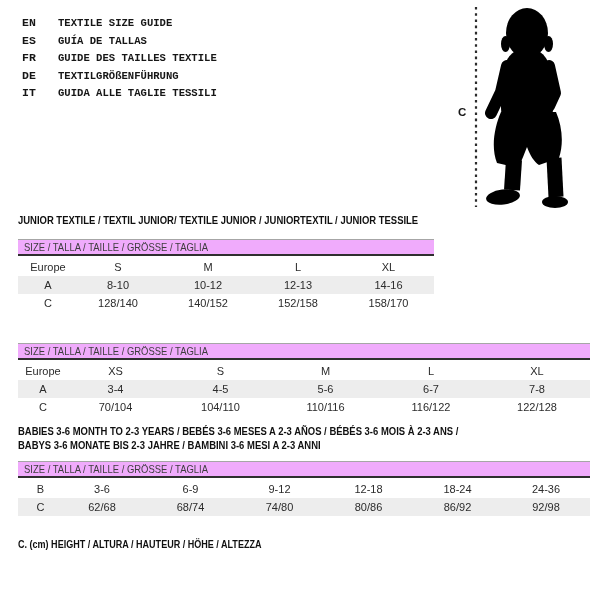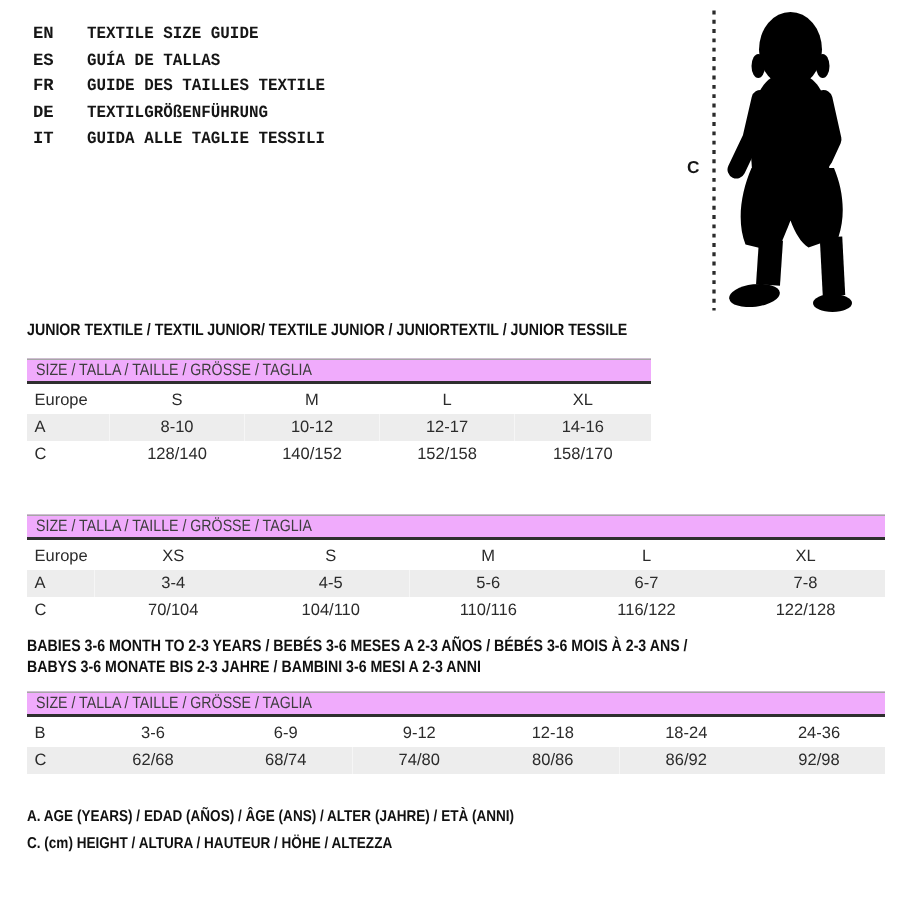--- a/index.html
+++ b/index.html
@@ -27,21 +27,21 @@
   .size-strip{
     position:absolute;left:0;box-sizing:border-box;height:17px;line-height:15px;
     background:#f0abfc;border-top:1px solid #a6a6a6;border-bottom:2px solid #2f2f2f;
     font-size:11px;color:#3d3d3d;padding-left:6px;white-space:nowrap;overflow:hidden;
   }
   table.size{border-collapse:collapse;table-layout:fixed;position:absolute;left:0;}
   table.size td,table.size th{
     font-size:11px;font-weight:normal;color:#2b2b2b;height:18px;padding:0;
     text-align:center;vertical-align:middle;overflow:hidden;white-space:nowrap;
   }
-  table.size th{text-align:left;padding-left:5px;}
+  table.size th{text-align:center;padding-left:5px;}
   tr.alt td,tr.alt th{background:#ededed;}
 
   
   #footnotes{position:absolute;left:18px;top:535px;font-weight:bold;font-size:10.5px;line-height:18.4px;color:#101010;}
 </style>
 </head>
 <body>
 
 <div id="page">
 
@@ -87,21 +87,21 @@
         <th>Europe</th>
         <td>S</td>
         <td>M</td>
         <td>L</td>
         <td>XL</td>
       </tr>
       <tr class="alt">
         <th>A</th>
         <td>8-10</td>
         <td>10-12</td>
-        <td>12-17</td>
+        <td>12-13</td>
         <td>14-16</td>
       </tr>
       <tr>
         <th>C</th>
         <td>128/140</td>
         <td>140/152</td>
         <td>152/158</td>
         <td>158/170</td>
       </tr>
     </tbody>
@@ -181,17 +181,16 @@
         <td>74/80</td>
         <td>80/86</td>
         <td>86/92</td>
         <td>92/98</td>
       </tr>
     </tbody>
       </table>
   </div>
 
   <div id="footnotes">
-    <div><span class="cond">A. AGE (YEARS) / EDAD (AÑOS) / ÂGE (ANS) / ALTER (JAHRE) / ETÀ (ANNI)</span></div>
     <div><span class="cond">C. (cm) HEIGHT / ALTURA / HAUTEUR / HÖHE / ALTEZZA</span></div>
   </div>
 
 </div>
 
 </body></html>

